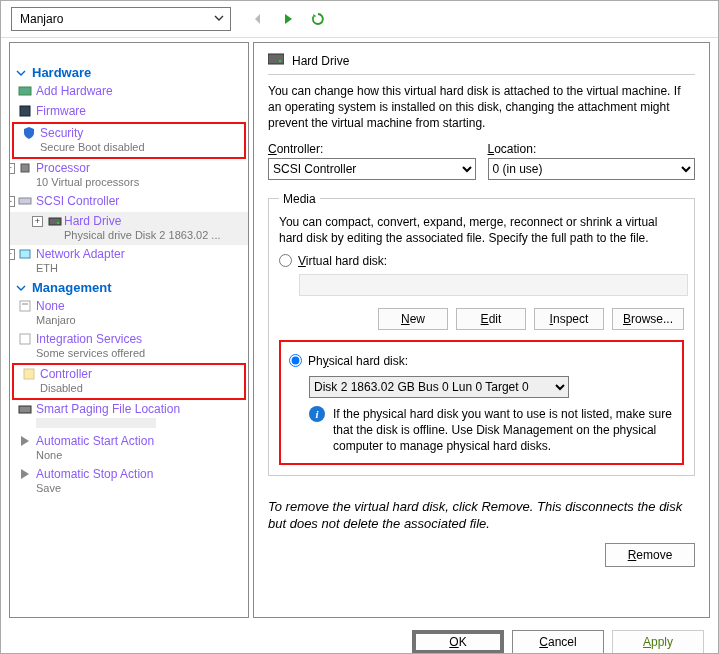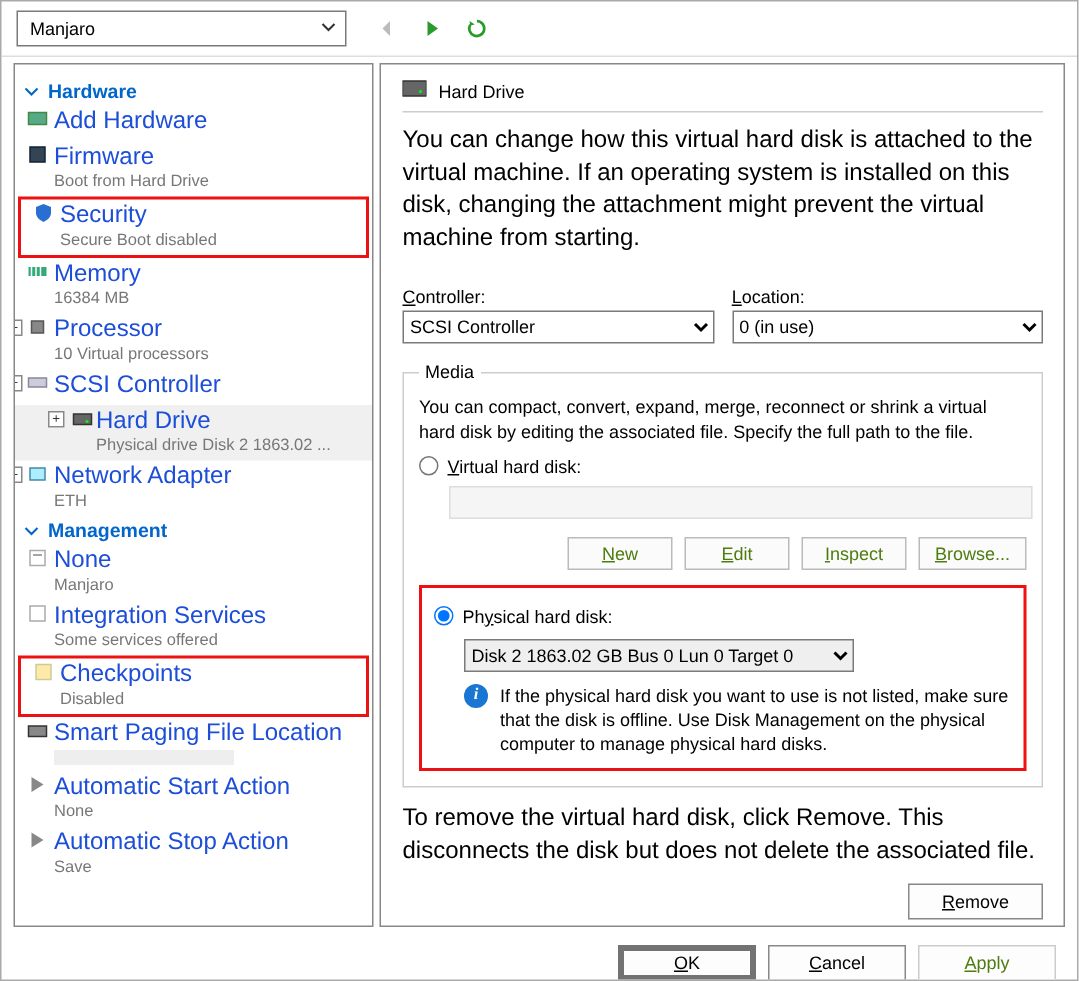--- a/index.html
+++ b/index.html
@@ -23,33 +23,33 @@
   border: 1px solid #7a7a7a; background: #fff;
   display: flex; align-items: center; justify-content: space-between;
   padding: 0 6px 0 8px; font-size: 12px;
 }
 .tri-btns { display: flex; gap: 12px; margin-left: 10px; }
 .tri-btn { width: 18px; height: 18px; display: flex; align-items: center; justify-content: center; cursor: pointer; }
 
 .main { display: flex; height: 584px; }
 .sidebar {
   width: 240px; border: 1px solid #888; margin: 4px 2px 4px 8px;
-  overflow-y: auto; padding: 8px 0;
+  overflow-y: auto; padding: 20px 0;
 }
 .group-hdr {
   display: flex; align-items: center; gap: 6px;
   color: #0066cc; font-weight: bold; font-size: 13px;
   padding: 2px 6px;
 }
 .tree-item {
   padding: 2px 0 4px 26px;
   position: relative;
 }
 .tree-item.indent { padding-left: 54px; }
-.tree-item .lbl { font-size: 16px; color: #1d4ed8; }
+.tree-item .lbl { font-size: 12px; color: #8b5cf6; }
 .tree-item .sub { font-size: 11px; color: #777; padding-top: 1px; }
 .ico {
   position: absolute; left: 8px; top: 2px;
   width: 14px; height: 14px;
 }
 .expander {
   position: absolute; left: -6px; top: 4px; width: 11px; height: 11px;
   border: 1px solid #888; background: #fff; font-size: 9px; line-height: 9px;
   text-align: center; color: #333;
 }
@@ -60,21 +60,21 @@
 .content {
   flex: 1; border: 1px solid #888; margin: 4px 8px 4px 2px;
   padding: 10px 14px 10px 14px; position: relative;
   overflow-y: auto;
 }
 .panel-title {
   display: flex; align-items: center; gap: 8px;
   font-size: 12px; padding-bottom: 6px;
 }
 hr.sep { border: none; border-top: 1px solid #ccc; margin: 0 0 8px 0; }
-.intro { font-size: 16px; line-height: 1.35; margin-bottom: 22px; }
+.intro { font-size: 12px; line-height: 1.35; margin-bottom: 10px; }
 .row { display: flex; gap: 12px; }
 .col { flex: 1; }
 label.small { font-size: 12px; display: block; margin-bottom: 2px; }
 select.w {
   width: 100%; height: 22px; border: 1px solid #7a7a7a;
   font-size: 12px; background: #fff;
 }
 fieldset.media {
   border: 1px solid #ccc; margin-top: 12px; padding: 8px 10px 10px 10px;
 }
@@ -82,39 +82,39 @@
 .media-text { font-size: 12px; line-height: 1.35; margin-bottom: 8px; }
 .radio-row { display: flex; align-items: center; gap: 6px; margin: 4px 0; }
 .vhd-input {
   width: 96%; height: 22px; margin: 2px 0 8px 20px;
   border: 1px solid #ddd; background: #f5f5f5;
 }
 .btn-row { display: flex; gap: 8px; justify-content: flex-end; margin-top: 4px; margin-left: 20px;}
 button.small {
   height: 22px; min-width: 70px; padding: 0 10px;
   border: 1px solid #bbb; background: #fbfbfb; font-size: 12px;
-  color: #4d7c0f;
+  color: #000000;
 }
 .phys-box {
   border: 2px solid #e11; margin-top: 10px; padding: 8px;
 }
 .phys-select {
   width: 260px; height: 22px; margin: 4px 0 8px 20px;
   border: 1px solid #7a7a7a; font-size: 12px;
 }
 .infoline {
   display: flex; gap: 8px; margin-left: 20px; font-size: 12px; line-height: 1.35;
 }
 .info-i {
   width: 16px; height: 16px; border-radius: 50%;
   background: #1976d2; color: #fff; font-weight: bold;
   font-size: 11px; display: flex; align-items: center; justify-content: center;
   font-family: Georgia, serif; font-style: italic; flex-shrink: 0;
 }
-.remove-text { font-size: 16px; line-height: 1.35; margin-top: 10px; }
+.remove-text { font-size: 13px; line-height: 1.35; margin-top: 22px; font-style: italic; }
 .remove-btn-row { display: flex; justify-content: flex-end; margin-top: 10px; }
 button.remove { height: 24px; width: 90px; border: 1px solid #888; background: #fdfdfd; font-size: 12px; }
 
 .footer {
   display: flex; justify-content: flex-end; gap: 8px;
   padding: 8px 14px;
 }
 .footer button {
   height: 24px; width: 92px; border: 1px solid #888; background: #fdfdfd;
   font-size: 12px;
@@ -172,41 +172,30 @@
             <rect x="1" y="3" width="12" height="8" fill="#5a8" stroke="#484"></rect>
           </svg></span>
       <div class="lbl">Add Hardware</div>
     </div>
 
     <div class="tree-item">
       <span class="ico"><svg width="14" height="14">
             <rect x="2" y="2" width="10" height="10" fill="#345" stroke="#123"></rect>
           </svg></span>
       <div class="lbl">Firmware</div>
-      <div class="sub">Boot from Hard Drive</div>
     </div>
 
     <div class="tree-item hl-red" style="margin:0 2px;">
       <span class="ico"><svg width="14" height="14">
             <path d="M7 1 L12 3 V7 C12 10 9 12 7 13 C5 12 2 10 2 7 V3 Z" fill="#2a6ed4"></path>
           </svg></span>
       <div class="lbl">Security</div>
       <div class="sub">Secure Boot disabled</div>
     </div>
 
-    <div class="tree-item">
-      <span class="ico"><svg width="14" height="14">
-            <rect x="1" y="4" width="12" height="6" fill="#3a7"></rect>
-            <line x1="3" y1="4" x2="3" y2="10" stroke="#fff"></line>
-            <line x1="6" y1="4" x2="6" y2="10" stroke="#fff"></line>
-            <line x1="9" y1="4" x2="9" y2="10" stroke="#fff"></line>
-          </svg></span>
-      <div class="lbl">Memory</div>
-      <div class="sub">16384 MB</div>
-    </div>
 
     <div class="tree-item">
       <span class="expander">+</span>
       <span class="ico"><svg width="14" height="14">
             <rect x="3" y="3" width="8" height="8" fill="#888" stroke="#555"></rect>
           </svg></span>
       <div class="lbl">Processor</div>
       <div class="sub">10 Virtual processors</div>
     </div>
 
@@ -258,21 +247,21 @@
             <rect x="2" y="2" width="10" height="10" fill="#fff" stroke="#aaa"></rect>
           </svg></span>
       <div class="lbl">Integration Services</div>
       <div class="sub">Some services offered</div>
     </div>
 
     <div class="tree-item hl-red" style="margin:0 2px;">
       <span class="ico"><svg width="14" height="14">
             <rect x="2" y="2" width="10" height="10" fill="#ffe9a8" stroke="#cc9"></rect>
           </svg></span>
-      <div class="lbl">Checkpoints</div>
+      <div class="lbl">Controller</div>
       <div class="sub">Disabled</div>
     </div>
 
     <div class="tree-item">
       <span class="ico"><svg width="14" height="14">
             <rect x="1" y="4" width="12" height="7" fill="#888" stroke="#333"></rect>
           </svg></span>
       <div class="lbl">Smart Paging File Location</div>
       <div class="sub" style="height:10px;background:#eee;width:120px;margin-top:2px;"></div>
     </div>

